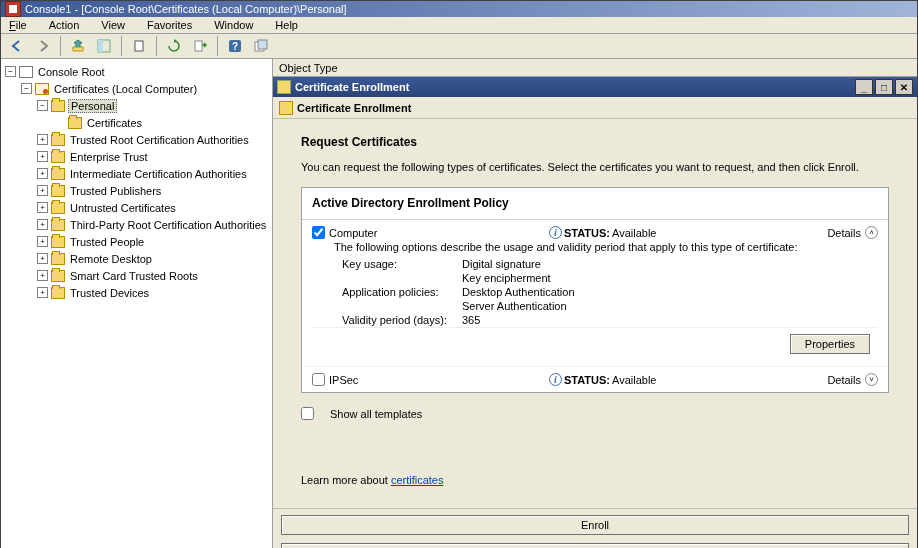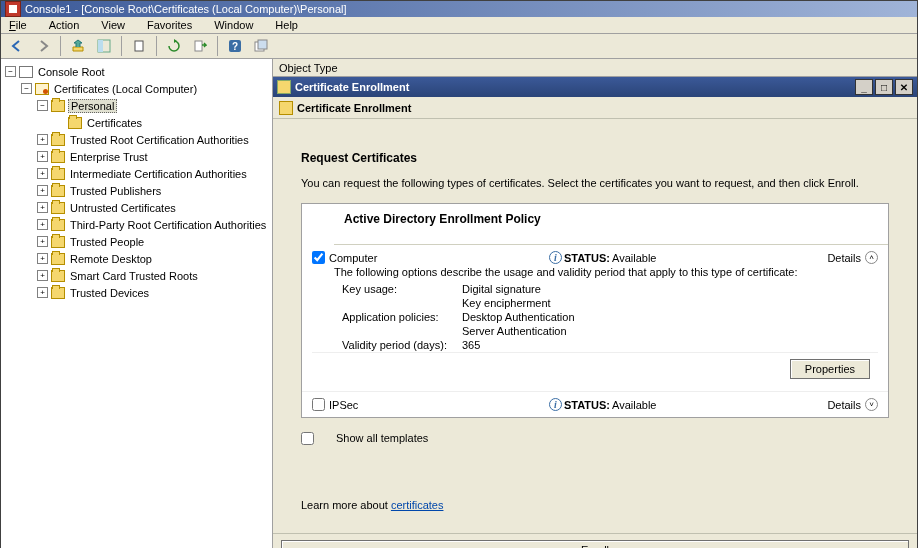--- a/index.html
+++ b/index.html
@@ -82,39 +82,39 @@
     .panel-title .left { display:flex; align-items:center; gap:4px;}
     .panel-title .wicon { width:14px;height:14px; background:#f5d76e; border:1px solid #8a6; display:inline-block; }
     .panel-title .controls { margin-left:auto; display:flex; gap:0; }
     .panel-title .controls .wbtn { width:18px;height:16px; background:#d4d0c8; border:1px solid #333; display:inline-flex; align-items:center; justify-content:center; color:#000; font-family:Arial; font-size:10px; font-weight:bold; margin-left:2px; }
     .panel-sub {
       height: 22px; background:#ece9d8; border-bottom:1px solid #c0c0b0;
       display:flex; align-items:center; padding-left:6px; gap:4px;
     }
     .panel-sub .wicon2 { width:14px;height:14px; background:#f5d76e; border:1px solid #b58e00; display:inline-block; }
     .panel-body { flex:1; padding: 16px 28px 10px 28px; background:#ece9d8; overflow:auto; }
-    .panel-body h3 { margin:16px 0 12px; font-size:12px; font-weight:bold; }
+    .panel-body h3 { margin:0 0 12px; font-size:12px; font-weight:bold; }
     .panel-body p { margin:0 0 14px; }
     .policy-box { border:1px solid #a0a0a0; background:#fff; margin-bottom:10px; }
-    .policy-title { font-weight:bold; padding:8px 10px 18px; border-bottom:1px solid #d0d0c0; font-size:12px;margin-left:32px; }
+    .policy-title { font-weight:bold; padding:8px 10px 9px; border-bottom:1px solid #d0d0c0; font-size:12px; }
     .cert-row { padding:6px 10px 6px 10px; }
     .row-top { display:flex; align-items:center; }
     .row-top input[type=checkbox] { margin:0 4px 0 0; }
     .row-top .name { flex:0 0 220px; }
     .row-top .status { display:flex; align-items:center; gap:2px; }
     .row-top .status .sicon { width:13px; height:13px; border:1px solid #3b6ea5; border-radius:50%; display:inline-flex; align-items:center; justify-content:center; font-style:italic; font-weight:bold; color:#3b6ea5; font-size:10px; font-family:Georgia,serif; }
     .row-top .details { margin-left:auto; display:flex; align-items:center; gap:4px; color:#000; }
     .row-top .details .chev { width:13px; height:13px; border:1px solid #888; border-radius:50%; display:inline-flex; align-items:center; justify-content:center; font-size:8px; }
     .cert-desc { padding:2px 0 4px 22px; }
     .kv { display:flex; padding:1px 0 1px 30px; }
     .kv .k { width:120px; }
     .kv .v { }
     .prop-row { display:flex; justify-content:flex-end; padding:6px 8px; border-top:1px solid #eee; }
     .btn { background:#ece9d8; border:1px solid #707070; padding:3px 14px; font-size:11px; box-shadow: inset 1px 1px 0 #fff; cursor:default; }
-    .footer-row { display:flex; padding:4px 0 8px; gap:18px; }
+    .footer-row { display:flex; align-items:center; padding:4px 0 8px; gap:12px; }
     .footer-row input[type=checkbox]{margin:0 4px 0 0;}
     .learn { padding:2px 0 12px;margin-top:44px; }
     .learn a { color:#0047ab; text-decoration:underline; }
     .dlg-buttons { display:flex; justify-content:flex-end; gap:8px; padding:6px 8px; border-top:1px solid #c0c0b0; background:#ece9d8;flex-direction:column; }
   </style>
 </head>
 <body>
 
 <div class="window">
   <div class="titlebar">

